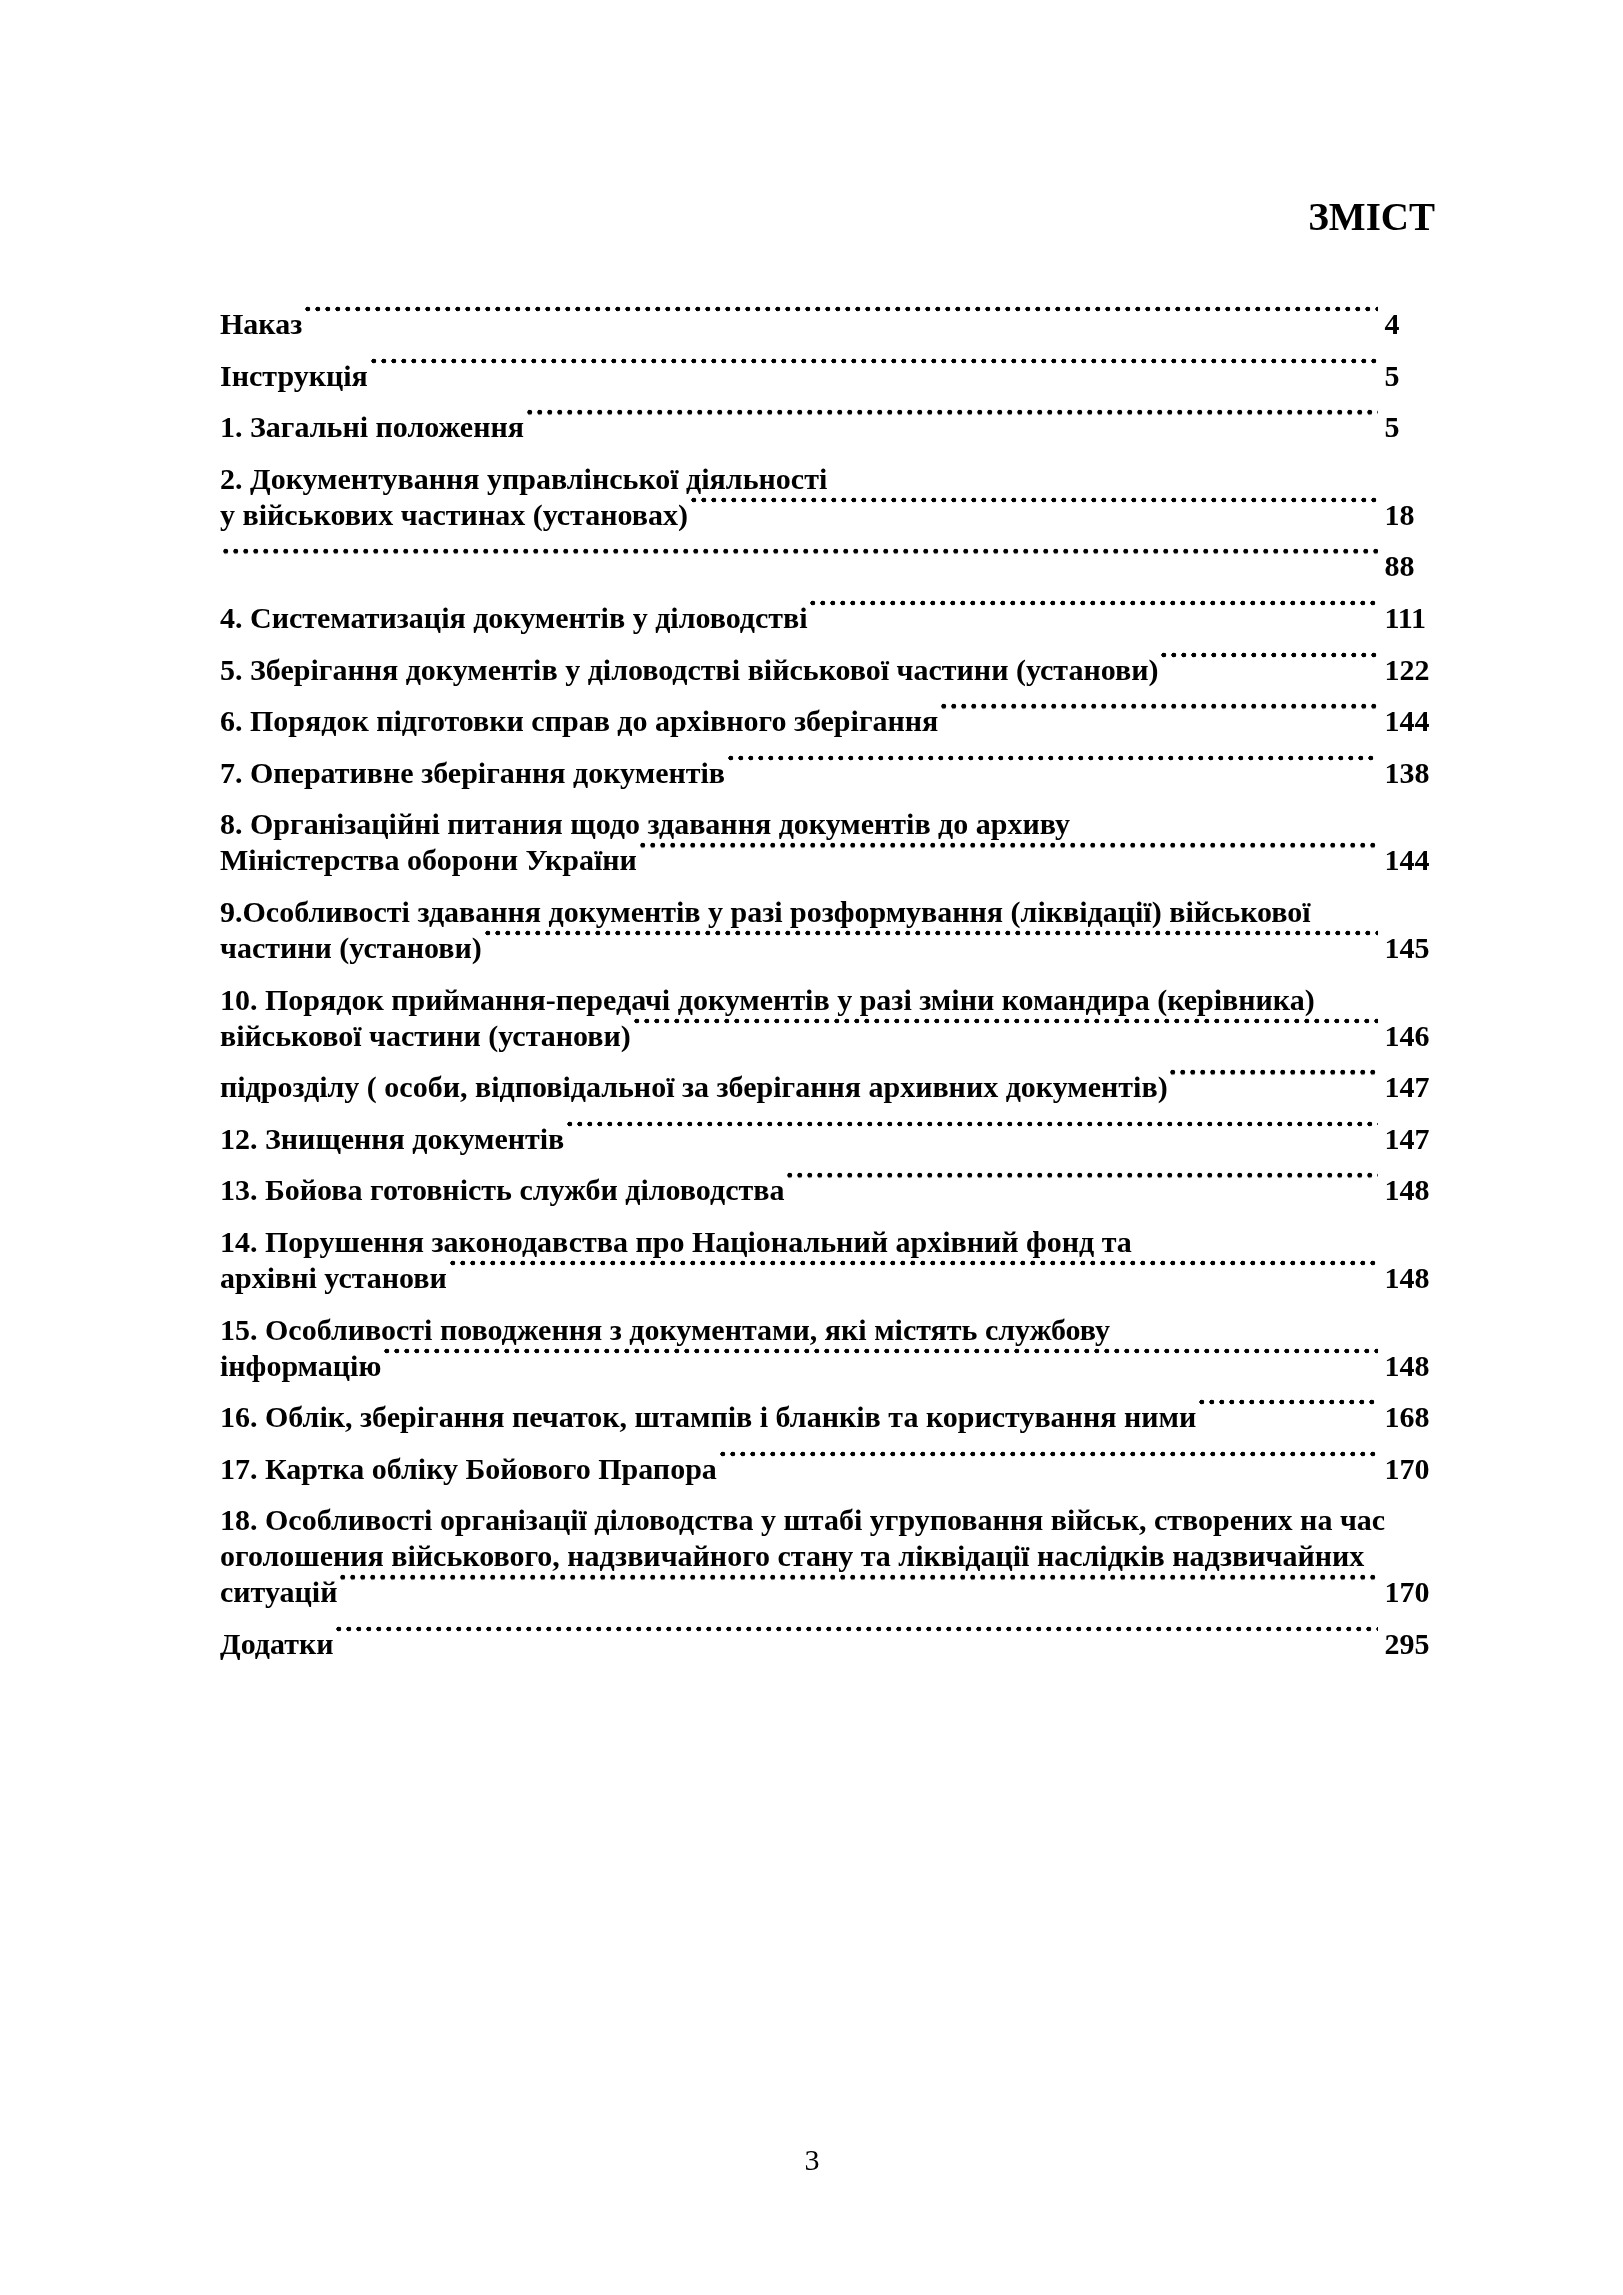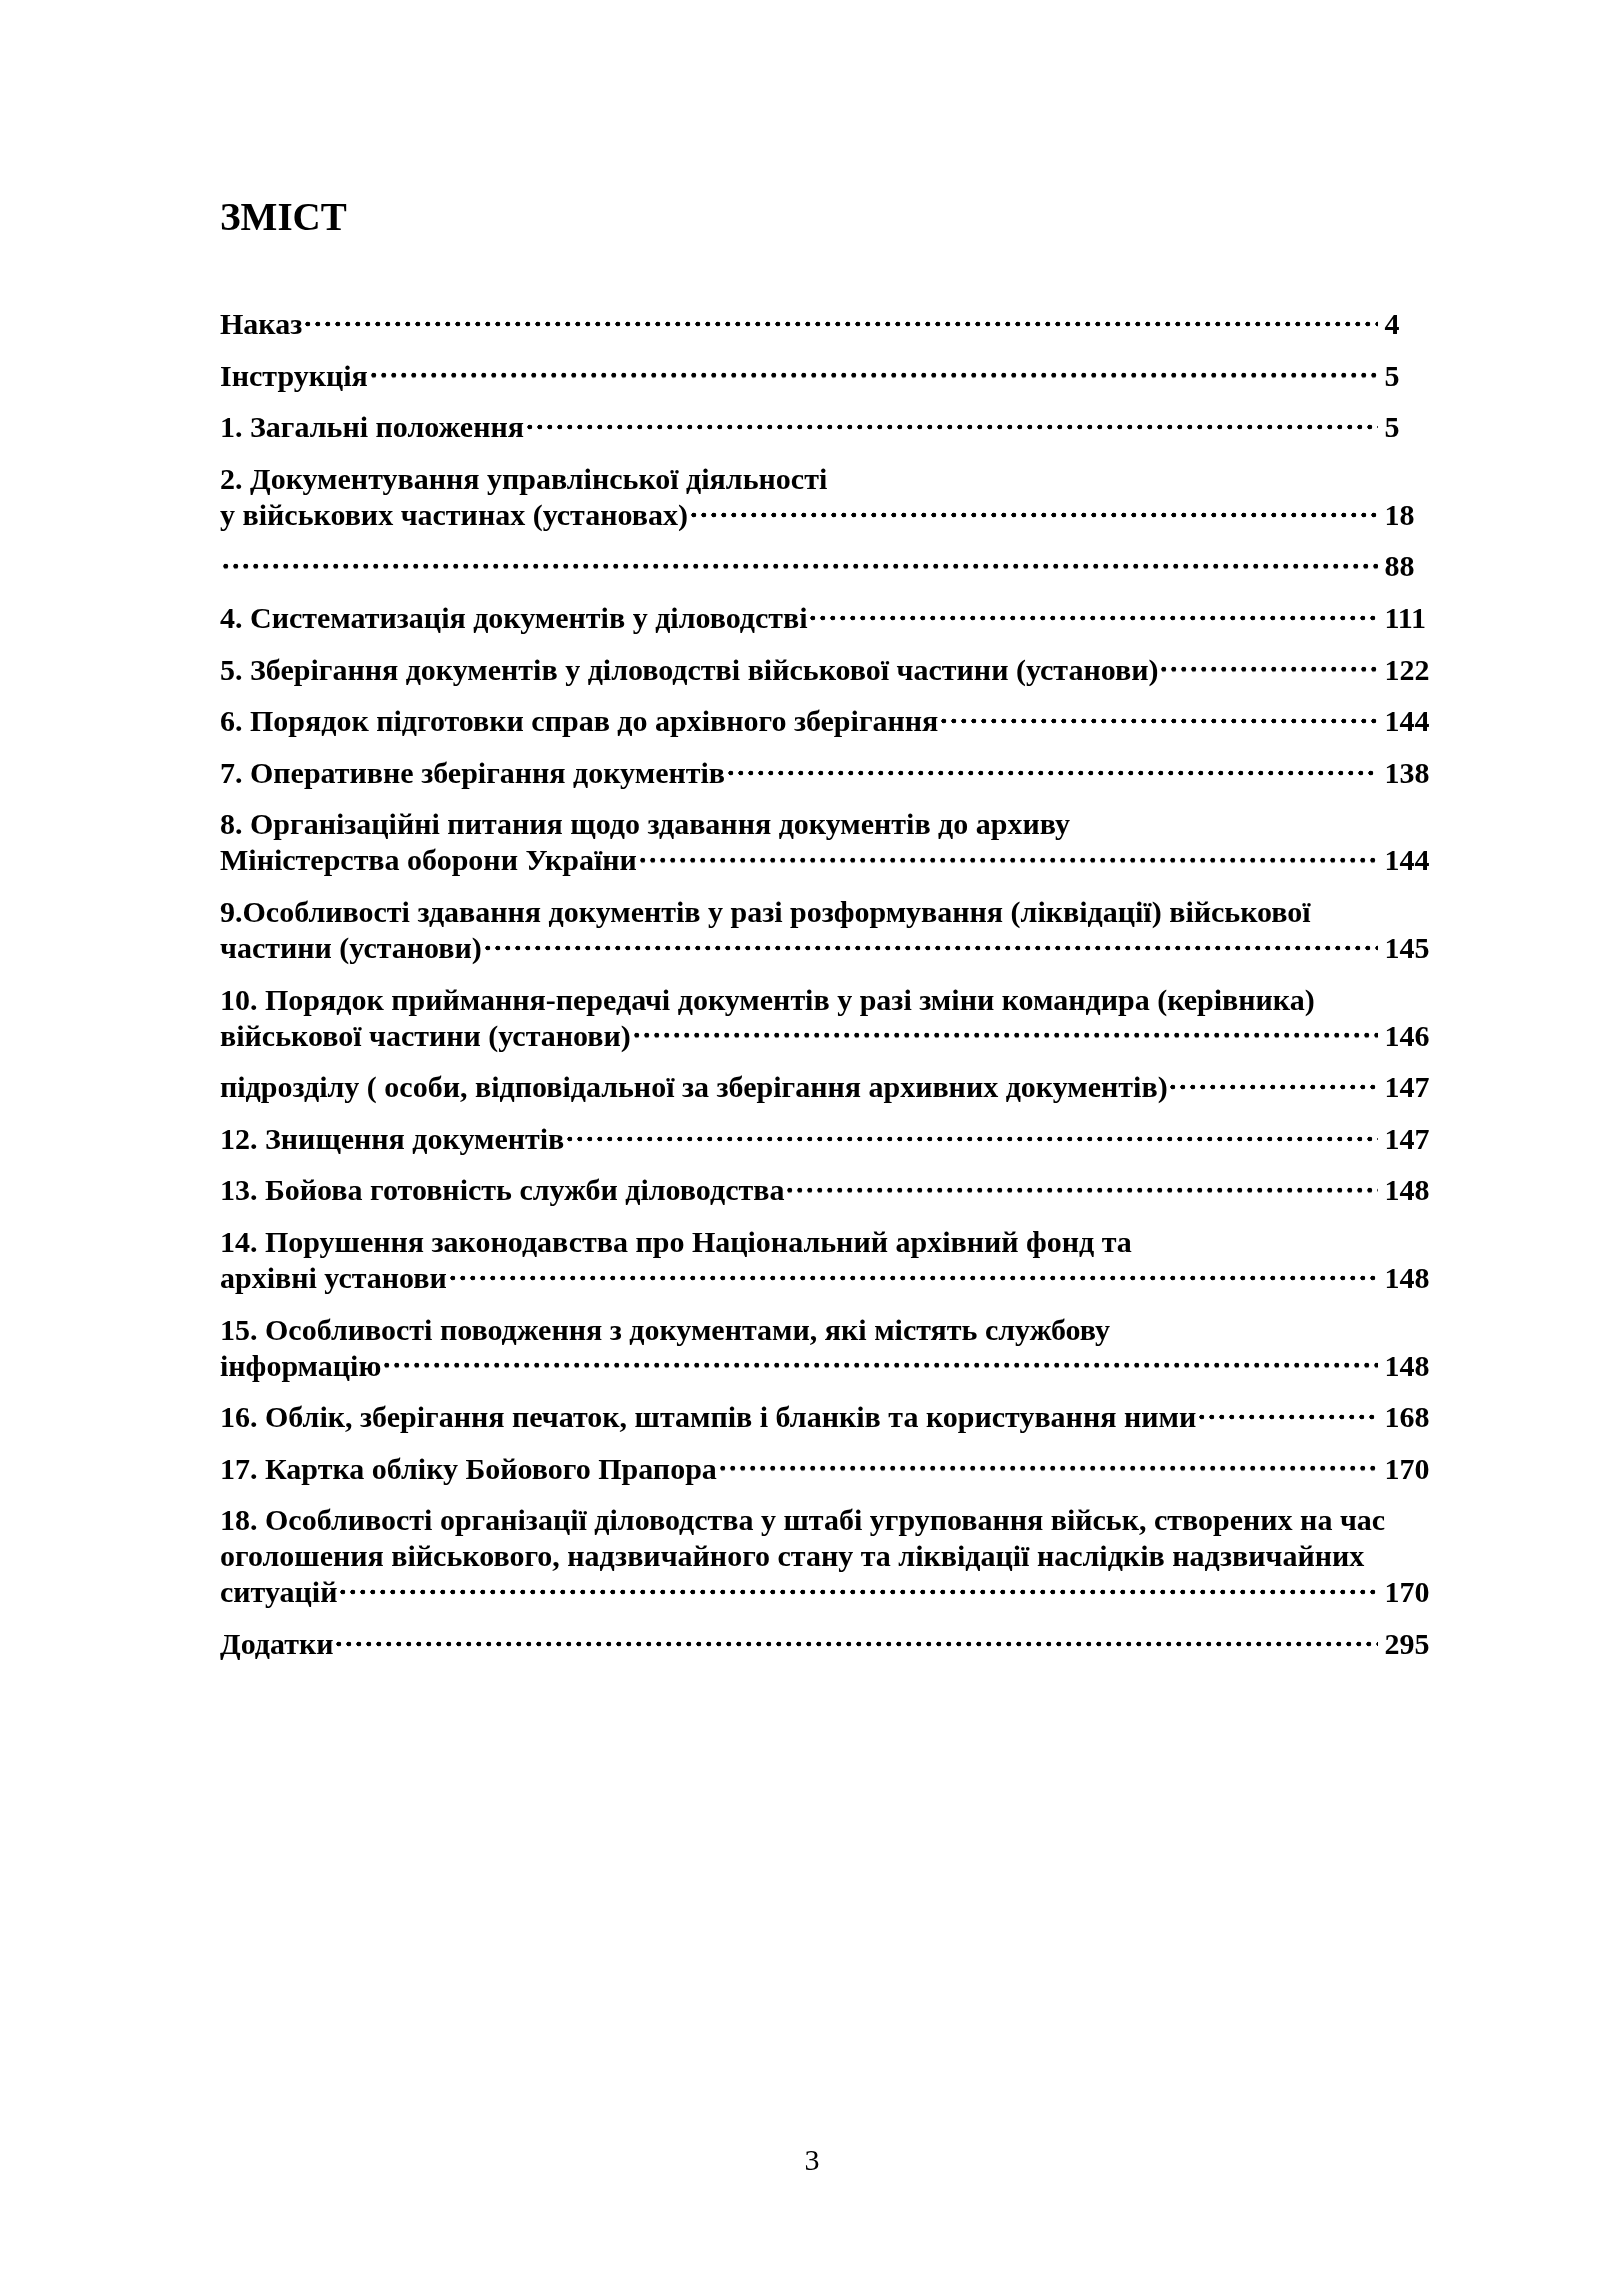--- a/index.html
+++ b/index.html
@@ -16,29 +16,29 @@
     font-family: "Liberation Serif", "DejaVu Serif", serif;
     font-weight: bold;
     box-sizing: border-box;
     padding: 191px 189px 0 220px;
     overflow: hidden;
   }
   .doc-title {
     margin: 0 0 64px 0;
     font-size: 39px;
     line-height: 51px;
-    text-align: left;
+    text-align: right;
     font-weight: bold;
   }
   .toc-entry {
     margin: 0 0 15.6px 0;
   }
   .toc-line {
     display: flex;
-    align-items: center;
+    align-items: flex-start;
     font-size: 30px;
     line-height: 36px;
     white-space: nowrap;
   }
   .toc-line .t {
     flex: 0 0 auto;
   }
   .leader {
     flex: 1 1 auto;
     min-width: 0;

